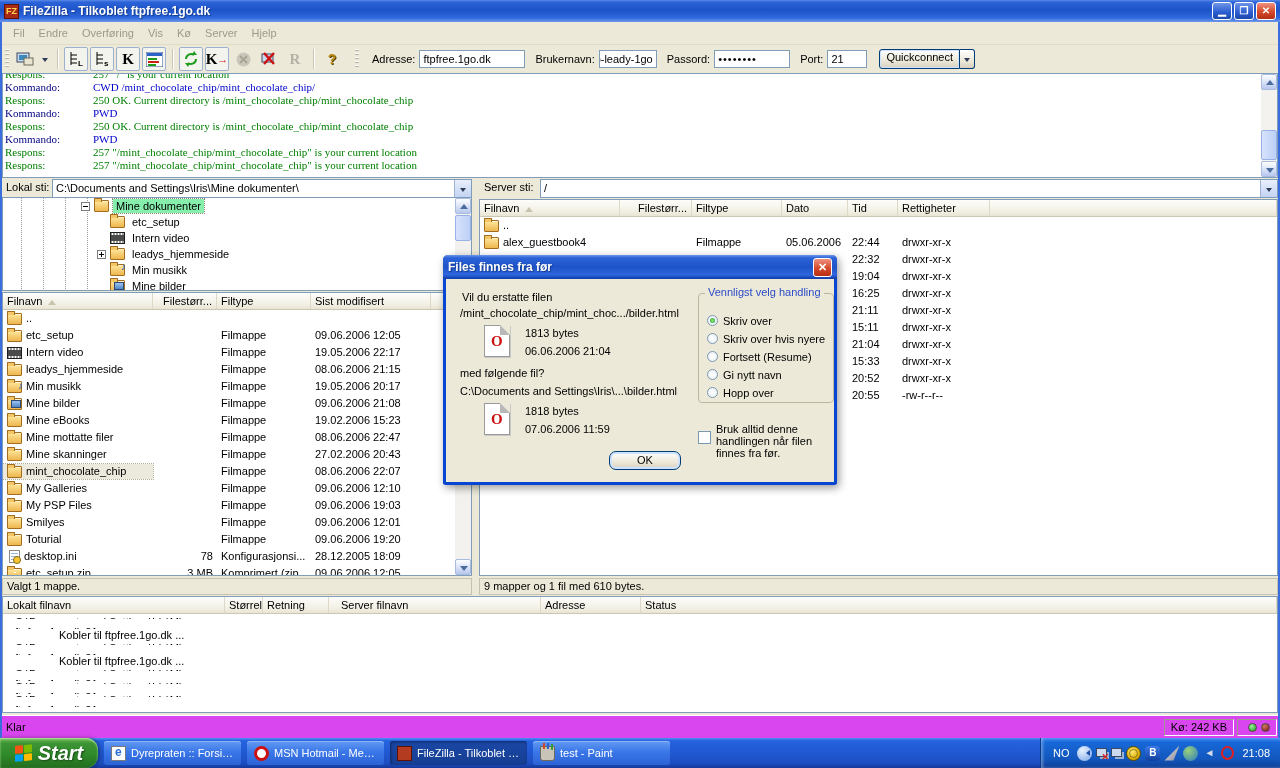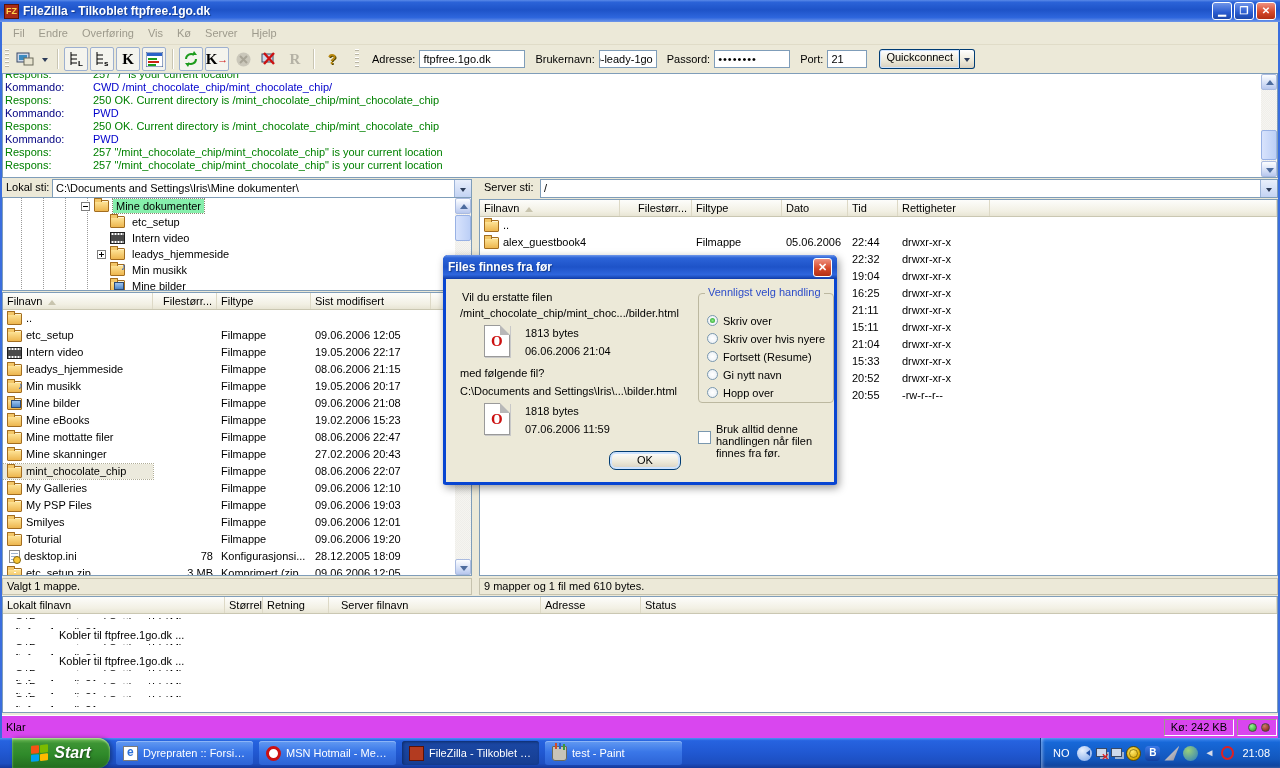--- a/index.html
+++ b/index.html
@@ -41,21 +41,21 @@
     white-space:nowrap; }
   #qc-btn { height:20px; padding:1px 6px; margin-left:12px; background:linear-gradient(#fff,#ece8d8 60%,#d8d0bf);
     border:1px solid #003c74; border-radius:3px 0 0 3px; box-shadow:inset 0 0 0 1px #cee3ff; }
   #qc-arrow { height:20px; width:15px; background:linear-gradient(#fff,#ece8d8 60%,#d8d0bf);
     border:1px solid #003c74; border-left:none; border-radius:0 3px 3px 0; position:relative; }
   .darr::after { content:""; position:absolute; left:50%; top:50%; margin:-1px 0 0 -3px;
     border:3px solid transparent; border-top:4px solid #2d3c59; }
 
   
   #logpane { position:absolute; left:2px; top:73px; width:1276px; height:105px; background:#fff;
-    border:1px solid #7f9db9; overflow:hidden; }
+    border:1px solid #7f9db9; overflow:hidden;font-family:Liberation Serif, serif; }
   #loglines { position:absolute; left:2px; top:-6px; right:18px; }
   .logrow { display:flex; height:13px; line-height:13px; white-space:nowrap; }
   .logrow .llabel { width:88px; flex:none; }
   .logrow.command .llabel { color:#000080; } .logrow.command .ltext { color:#0000cc; }
   .logrow.response .llabel, .logrow.response .ltext { color:#008000; }
 
   
   .sb { position:absolute; width:16px; background:repeating-conic-gradient(#f6f5f1 0 25%,#efeeea 0 50%) 0 0/2px 2px; }
   .sb .sbtn { position:absolute; left:0; width:16px; height:16px; border:1px solid #aabbe0; border-radius:2px;
     background:linear-gradient(#fdfeff,#cdd9f4 70%,#b7c7ee); }
@@ -155,21 +155,21 @@
   .led.red { background:radial-gradient(circle at 35% 30%,#d07a6a,#7c1510); }
 
   
   #taskbar { position:absolute; left:0; top:738px; width:1280px; height:30px;
     background:linear-gradient(180deg,#4f91f5 0%,#2663e0 9%,#2159d3 45%,#1c4ec0 85%,#15389a 100%);
     display:flex; align-items:center; }
   #startbtn { width:98px; height:30px; border-radius:0 12px 12px 0;
     background:linear-gradient(180deg,#71bd58 0%,#3d9434 18%,#2f8a2a 55%,#236d1f 100%);
     box-shadow:inset 0 1px 2px #b8e6a0, 2px 0 4px rgba(0,0,0,.35);
     display:flex; align-items:center; justify-content:center; color:#fff; font-weight:bold;
-    font-style:italic; font-size:16px; text-shadow:1px 1px 2px #1c4a18;margin-left:12px; }
+    font-style:italic; font-size:20px; text-shadow:1px 1px 2px #1c4a18; }
   #startbtn .flag { width:18px; height:16px; margin-right:5px; display:grid;
     grid-template-columns:8px 8px; grid-gap:1px; transform:skewY(-6deg); }
   #startbtn .flag i { border-radius:1px; }
   .task { height:24px; margin-left:6px; border-radius:3px; display:flex; align-items:center;
     padding:0 7px; color:#fff; white-space:nowrap; overflow:hidden;
     background:linear-gradient(180deg,#639af2,#3a77e8 45%,#2c63d5); box-shadow:inset 0 1px 0 #8cb4f7; }
   .task.active { background:linear-gradient(180deg,#1b48a5,#163e92); box-shadow:inset 1px 1px 3px #0c2a68; }
   .task .tlabel2 { overflow:hidden; text-overflow:ellipsis; }
   .ticon { width:15px; height:15px; flex:none; margin-right:5px; position:relative; }
   .ti-ie { background:#fff; border:1px solid #7a7a7a; }

